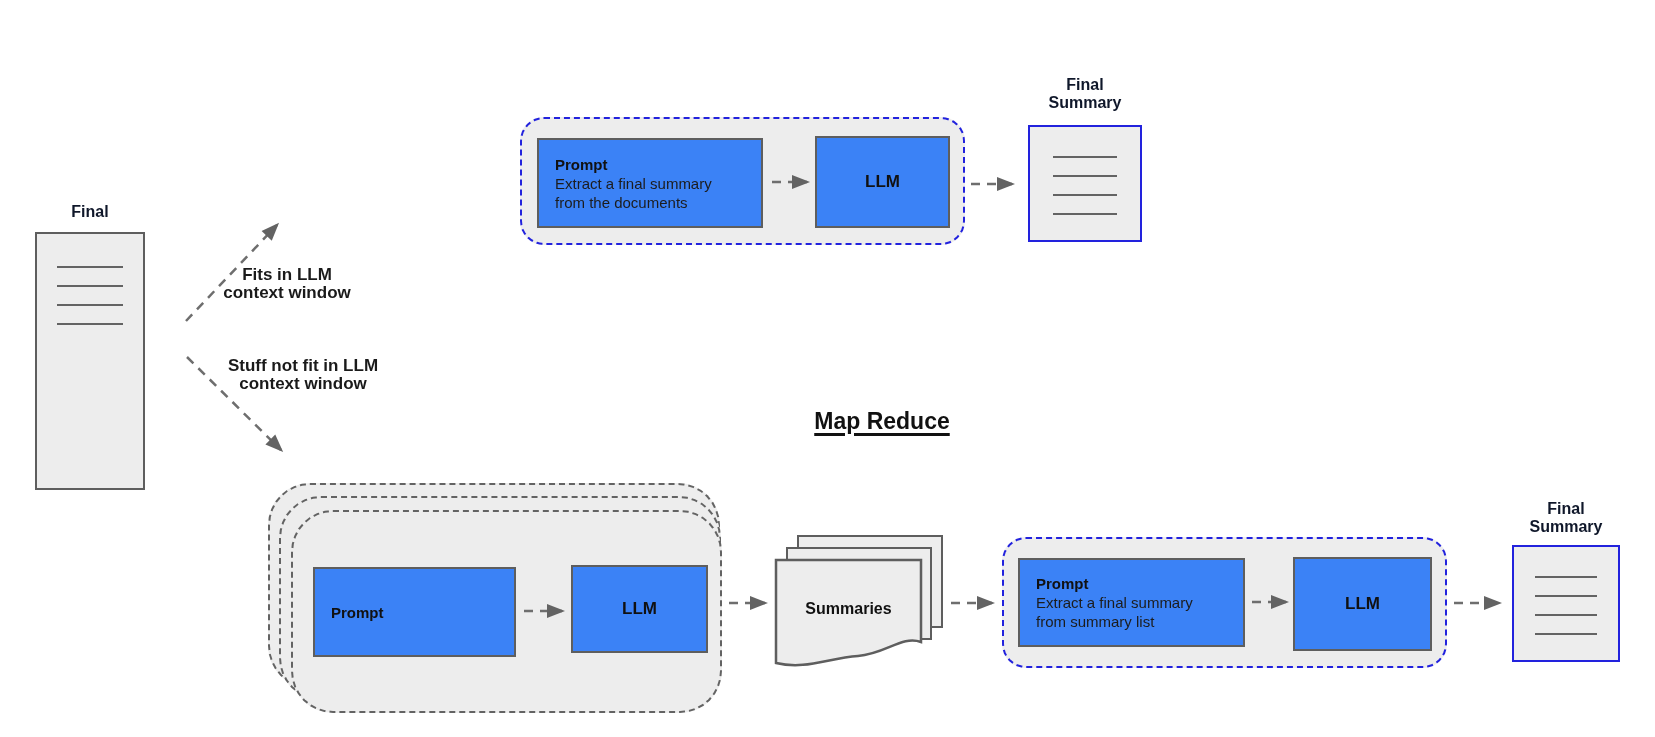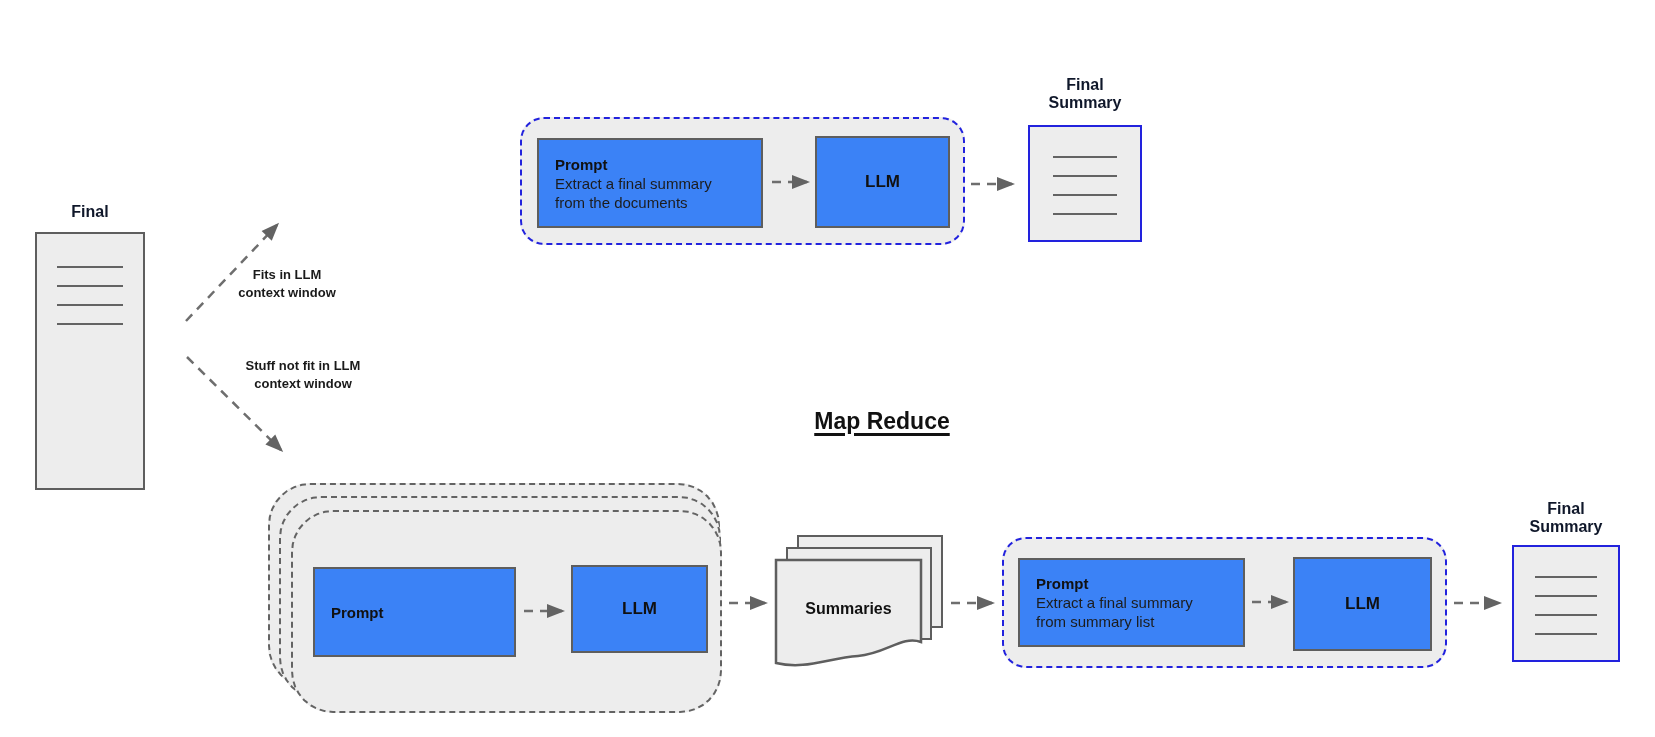--- a/index.html
+++ b/index.html
@@ -9,21 +9,21 @@
   }
   .abs{position:absolute;}
   
   .sec-title{
     font-size:23px;font-weight:bold;text-align:center;color:#111;
     text-decoration:underline;text-decoration-thickness:2.5px;text-underline-offset:4px;
   }
   
   .shape-label{font-size:16px;font-weight:bold;text-align:center;line-height:18px;color:#0f172a;}
   
-  .branch-label{font-size:13px;font-weight:bold;text-align:center;line-height:18px;color:#1a1a1a;}
+  .branch-label{font-size:17px;font-weight:bold;text-align:center;line-height:18px;color:#1a1a1a;}
   
   .gbox{
     background:#3b82f6;border:2px solid #5e5e5e;box-sizing:border-box;
   }
   
   .blue-container{
     background:#ededed;border:2.5px dashed #2222dd;border-radius:24px;box-sizing:border-box;
   }
   
   .stack-rect{

